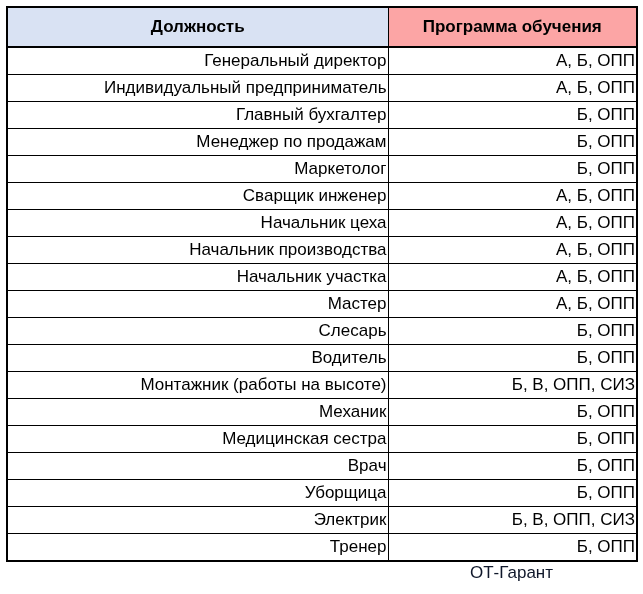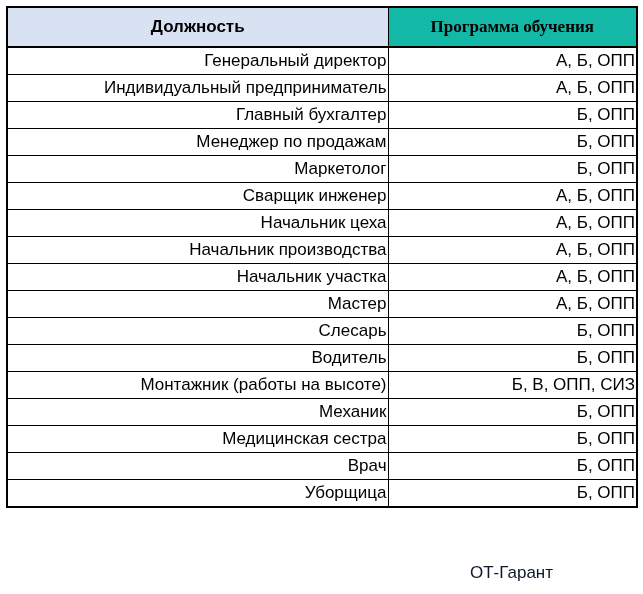--- a/index.html
+++ b/index.html
@@ -72,21 +72,21 @@
 <div class="page">
 
   <table class="training-table">
     <colgroup>
       <col class="col-position">
       <col class="col-programs">
     </colgroup>
     <thead>
       <tr>
         <th style="background: rgb(217, 226, 243);">Должность</th>
-        <th style="background: #14b8a6; font-family: Liberation Serif, serif;">Программа обучения</th>
+        <th style="background: #fca5a5;">Программа обучения</th>
       </tr>
     </thead>
     <tbody id="table-body">
         <tr>
           <td class="cell-position">Генеральный директор</td>
           <td class="cell-programs">А, Б, ОПП</td>
         </tr>
         <tr>
           <td class="cell-position">Индивидуальный предприниматель</td>
           <td class="cell-programs">А, Б, ОПП</td>
@@ -144,18 +144,26 @@
           <td class="cell-programs">Б, ОПП</td>
         </tr>
         <tr>
           <td class="cell-position">Врач</td>
           <td class="cell-programs">Б, ОПП</td>
         </tr>
         <tr>
           <td class="cell-position">Уборщица</td>
           <td class="cell-programs">Б, ОПП</td>
         </tr>
+        <tr>
+          <td class="cell-position">Электрик</td>
+          <td class="cell-programs">Б, В, ОПП, СИЗ</td>
+        </tr>
+        <tr>
+          <td class="cell-position">Тренер</td>
+          <td class="cell-programs">Б, ОПП</td>
+        </tr>
       </tbody>
   </table>
 
   <div class="footer-brand" style="color: #0f172a;">ОТ-Гарант</div>
 
 </div>
 
 </body></html>

